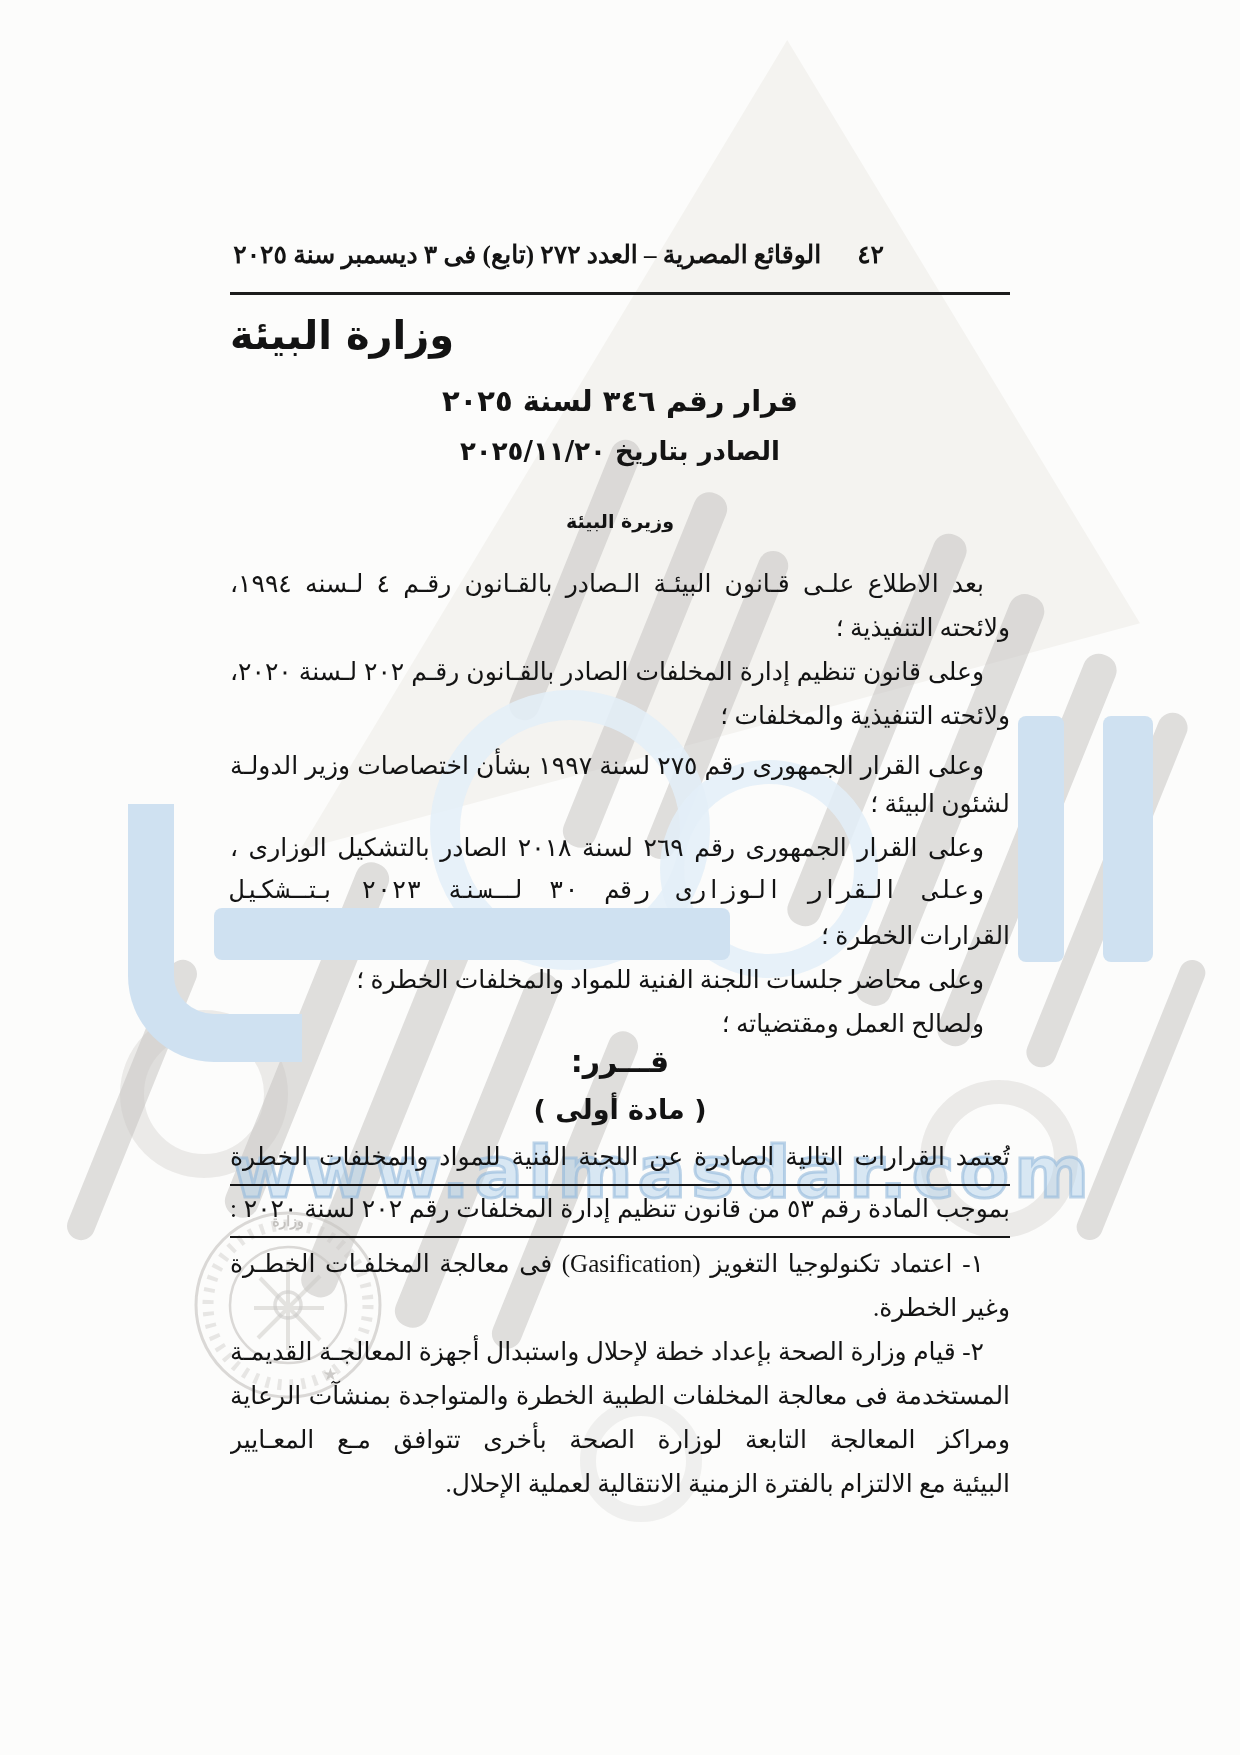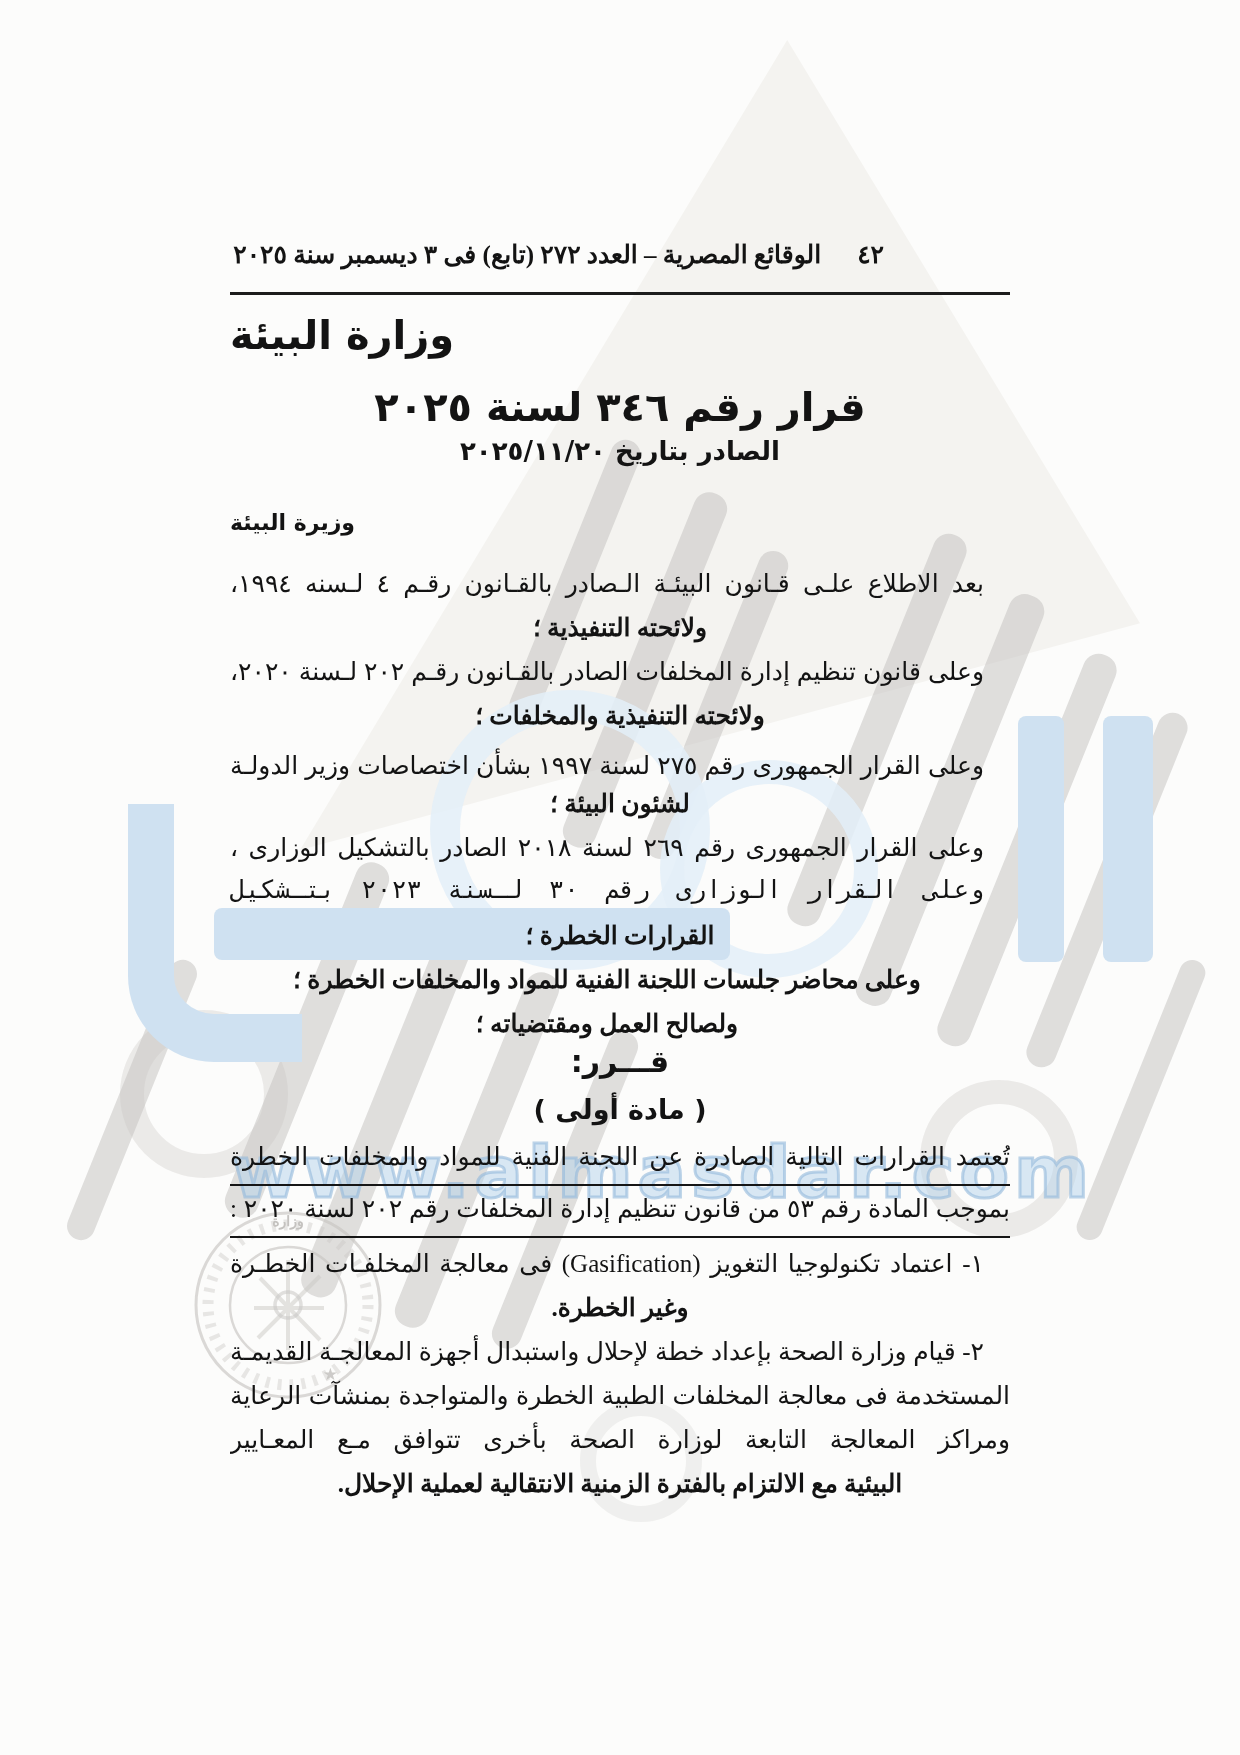--- a/index.html
+++ b/index.html
@@ -32,26 +32,26 @@
   }
   .seal{position:absolute;left:188px;top:1190px;z-index:1;}
   
   .col{position:absolute;left:230px;top:0;width:780px;z-index:2;}
   .abs{position:absolute;left:0;right:0;}
   .hdr{font-weight:bold;font-size:25px;white-space:nowrap;padding-right:126px;}
   .hdr .issue{margin-right:36px;}
   .rule{height:3px;background:#1c1c1c;}
   .h-sans{font-family:"DejaVu Sans","Liberation Sans",sans-serif;font-weight:bold;}
   .h-title{font-size:40px;text-align:left;}
-  .h-decree{font-size:40px;text-align:center;}
+  .h-decree{font-size:29px;text-align:center;}
   .h-date{font-size:26px;text-align:center;}
-  .h-minister{font-size:22px;text-align:left;}
+  .h-minister{font-size:19px;text-align:center;}
   .ln{font-size:25px;line-height:44px;height:44px;overflow:hidden;}
   .fill{text-align:justify;text-align-last:justify;}
-  .end{text-align:center;white-space:nowrap;font-weight:bold;}
+  .end{text-align:right;white-space:nowrap;}
   .first{padding-right:26px;}
   .ul{height:46px;line-height:38px;border-bottom:2px solid #161616;}
   .h-qarar{font-size:30px;text-align:center;}
   .h-article{font-size:27px;text-align:center;}
 </style>
 </head>
 <body>
 
 <div class="wm-layer">
   <div class="tri"></div>

